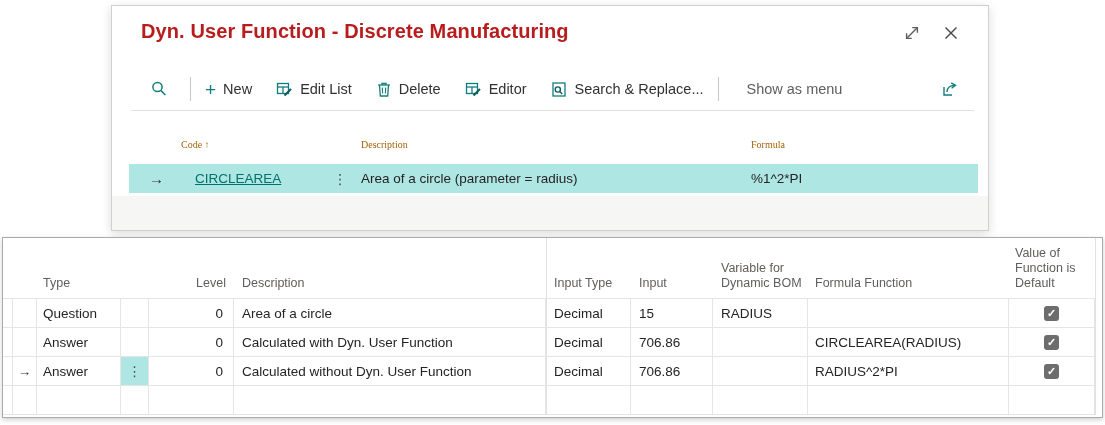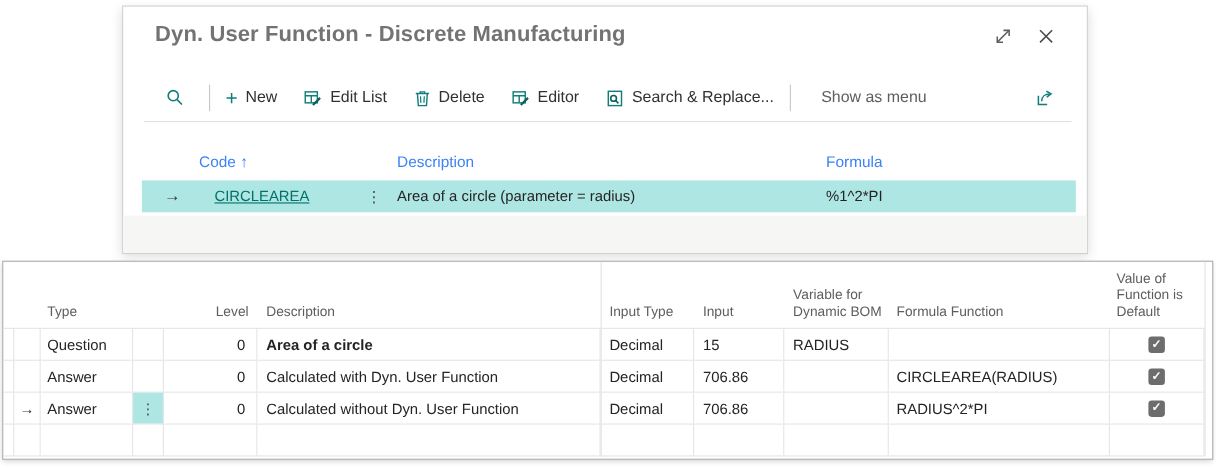--- a/index.html
+++ b/index.html
@@ -5,42 +5,42 @@
   * { margin:0; padding:0; box-sizing:border-box; }
   html,body { width:1105px; height:425px; background:#fff; overflow:hidden;
               font-family:"Liberation Sans", sans-serif; color:#252423; }
   .stage { position:relative; width:1105px; height:425px; background:#fff; }
 
   
   .dialog { position:absolute; left:111px; top:5px; width:878px; height:226px;
             background:#fff; border:1px solid #d0d0d0;
             box-shadow:0 3px 10px rgba(0,0,0,.14); }
   .dialog-title { position:absolute; left:29px; top:14px; font-size:20px;
-                  font-weight:700; letter-spacing:.1px; color:#737373; }
+                  font-weight:700; letter-spacing:.1px; color:#b91c1c; }
   .win-icons { position:absolute; right:26px; top:16px; display:flex; gap:17px; }
   .win-btn { width:22px; height:22px; display:flex; align-items:center;
              justify-content:center; cursor:pointer; }
 
   
   .toolbar { position:absolute; left:20px; right:28px; top:62px; height:42px;
              display:flex; align-items:center; }
   .tb-search { width:34px; height:30px; display:flex; align-items:center;
                justify-content:center; margin-left:10px; }
   .tb-divider { width:1px; height:24px; background:#c8c6c4; margin:0 14px; }
   .tb-actions { display:flex; align-items:center; gap:24px; }
   .tb-btn { display:flex; align-items:center; gap:7px; font-size:14.5px;
             color:#323130; white-space:nowrap; cursor:pointer; }
   .tb-btn .plus { font-size:19px; color:#127d7d; font-weight:400; line-height:1; }
   .tb-menu { font-size:14.5px; color:#605e5c; margin-left:14px; white-space:nowrap; }
   .tb-share { margin-left:auto; display:flex; align-items:center; }
   .toolbar-border { position:absolute; left:19px; right:14px; top:104px;
                     height:1px; background:#e1e1e1; }
 
   
-  .tg-header { position:absolute; top:133px; font-size:14px; color:#3b82f6; }
+  .tg-header { position:absolute; top:133px; font-size:10px; color:#a16207;font-family:Liberation Serif, serif; }
   .tg-row { position:absolute; left:17px; top:158px; width:849px; height:29px;
             background:#aee6e3; }
   .tg-cell { position:absolute; top:0; height:29px; display:flex;
              align-items:center; font-size:13.5px; }
   .row-arrow { color:#323130; font-size:15px; }
   .code-link { color:#00716b; text-decoration:underline; cursor:pointer;margin-left:14px; }
   .vdots { color:#4a4a4a; font-size:14px; letter-spacing:0; cursor:pointer; }
   .dialog-gray { position:absolute; left:0; right:0; top:190px; bottom:0;
                  background:#f6f6f5; }
 
@@ -59,21 +59,21 @@
   .c0{width:10px;} .c1{width:24px; justify-content:center;}
   .c2{width:84px; padding-left:6px;}
   .c3{width:28px; justify-content:center;}
   .c4{width:85px; justify-content:flex-end; padding-right:10px;}
   .c5{width:312px; padding-left:8px;}
   .c6{width:85px; padding-left:8px;}
   .c7{width:82px; padding-left:8px;}
   .c8{width:95px; padding-left:8px;}
   .c9{width:201px; padding-left:7px;}
   .c10{width:86px; justify-content:center;}
-  .bold { font-weight:700; }
+  .bold { font-weight:400; }
   .focus-cell { background:#aee6e3; }
 
   .checkbox { width:15px; height:15px; border-radius:3px; background:transparent;
               display:flex; align-items:center; justify-content:center; cursor:pointer; }
   .checkbox.checked { background:#6d6d6d; }
   .checkbox.checked::after { content:"\2713"; color:#fff; font-size:11px;
                              font-weight:700; line-height:1; }
   svg { display:block; }
 </style>
 </head>

